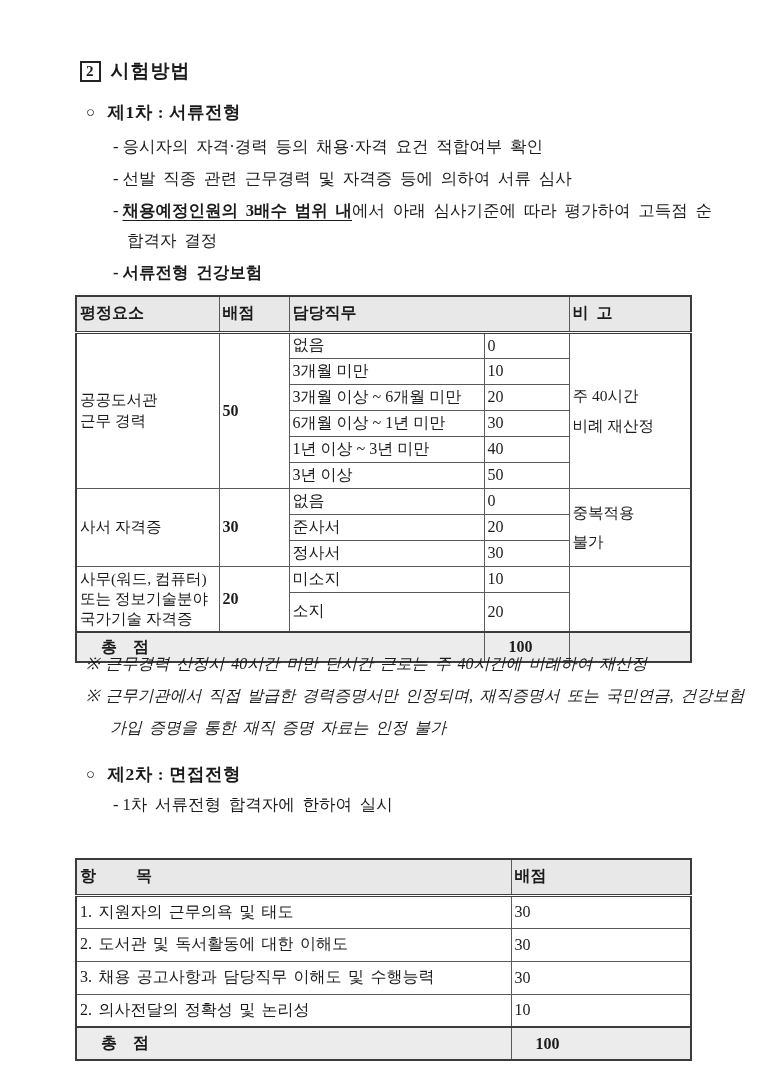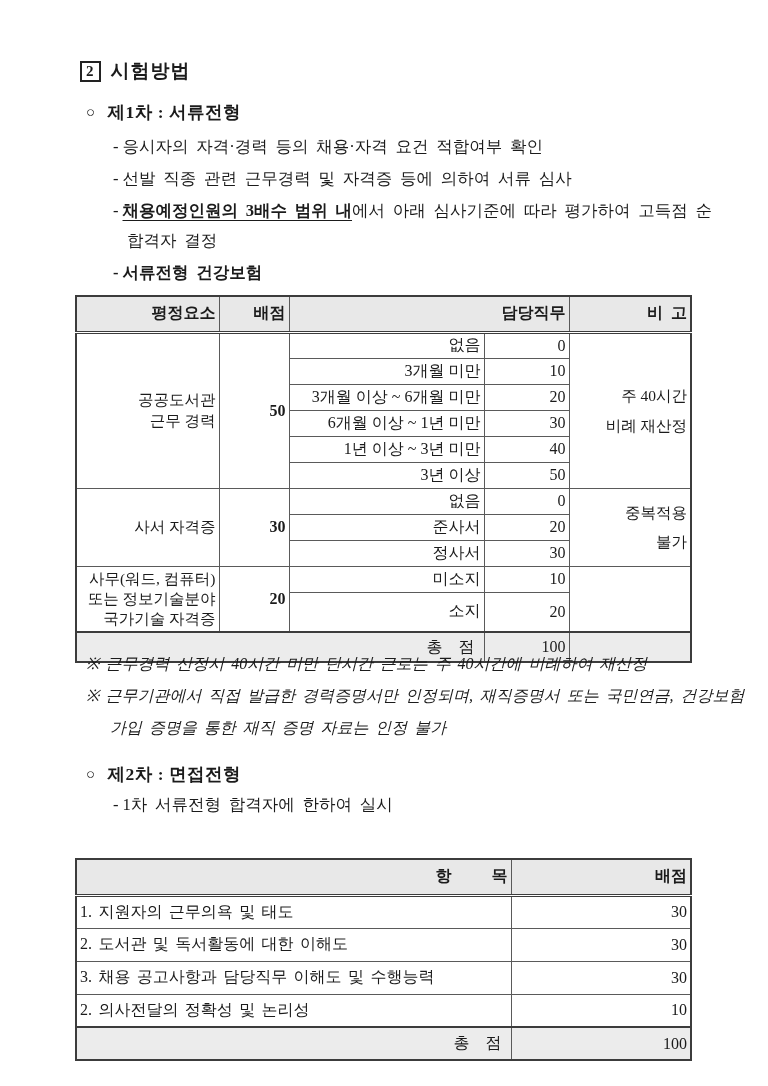--- a/index.html
+++ b/index.html
@@ -44,33 +44,33 @@
   
   table {
     border-collapse: collapse;
     position: absolute; left: 75px;
     width: 615px;
     font-size: 16px;
     table-layout: fixed;
   }
   th, td {
     border: 1px solid #5a5a5a;
-    text-align: right; vertical-align: middle;
+    text-align: left; vertical-align: middle;
     padding: 1px 3px;
     font-weight: normal;
   }
   table.t1 { top: 295px; }
   table.t1, table.t2 { border: 2px solid #3c3c3c; }
   tr.head-row th {
     background: #e8e8e8; font-weight: bold;
     height: 36px; border-bottom: 3px double #3c3c3c;
   }
   table.t1 tr.body-row { height: 26px; }
   tr.total-row td {
-    background: #ececec; font-weight: normal;
+    background: #ececec; font-weight: bold;
     border-top: 2px solid #3c3c3c;
     border-bottom: 2px solid #3c3c3c;
     height: 30px;
     padding-left: 24px;
   }
   .group-start td { border-top: 1.5px solid #4a4a4a; }
   td.factor-cell { font-weight: normal; line-height: 1.3; font-size: 15.5px; }
   td.points-cell { font-weight: bold; }
   td.note-cell { line-height: 1.9; font-size: 15.5px; }
   td.total-label { letter-spacing: 6px; }

